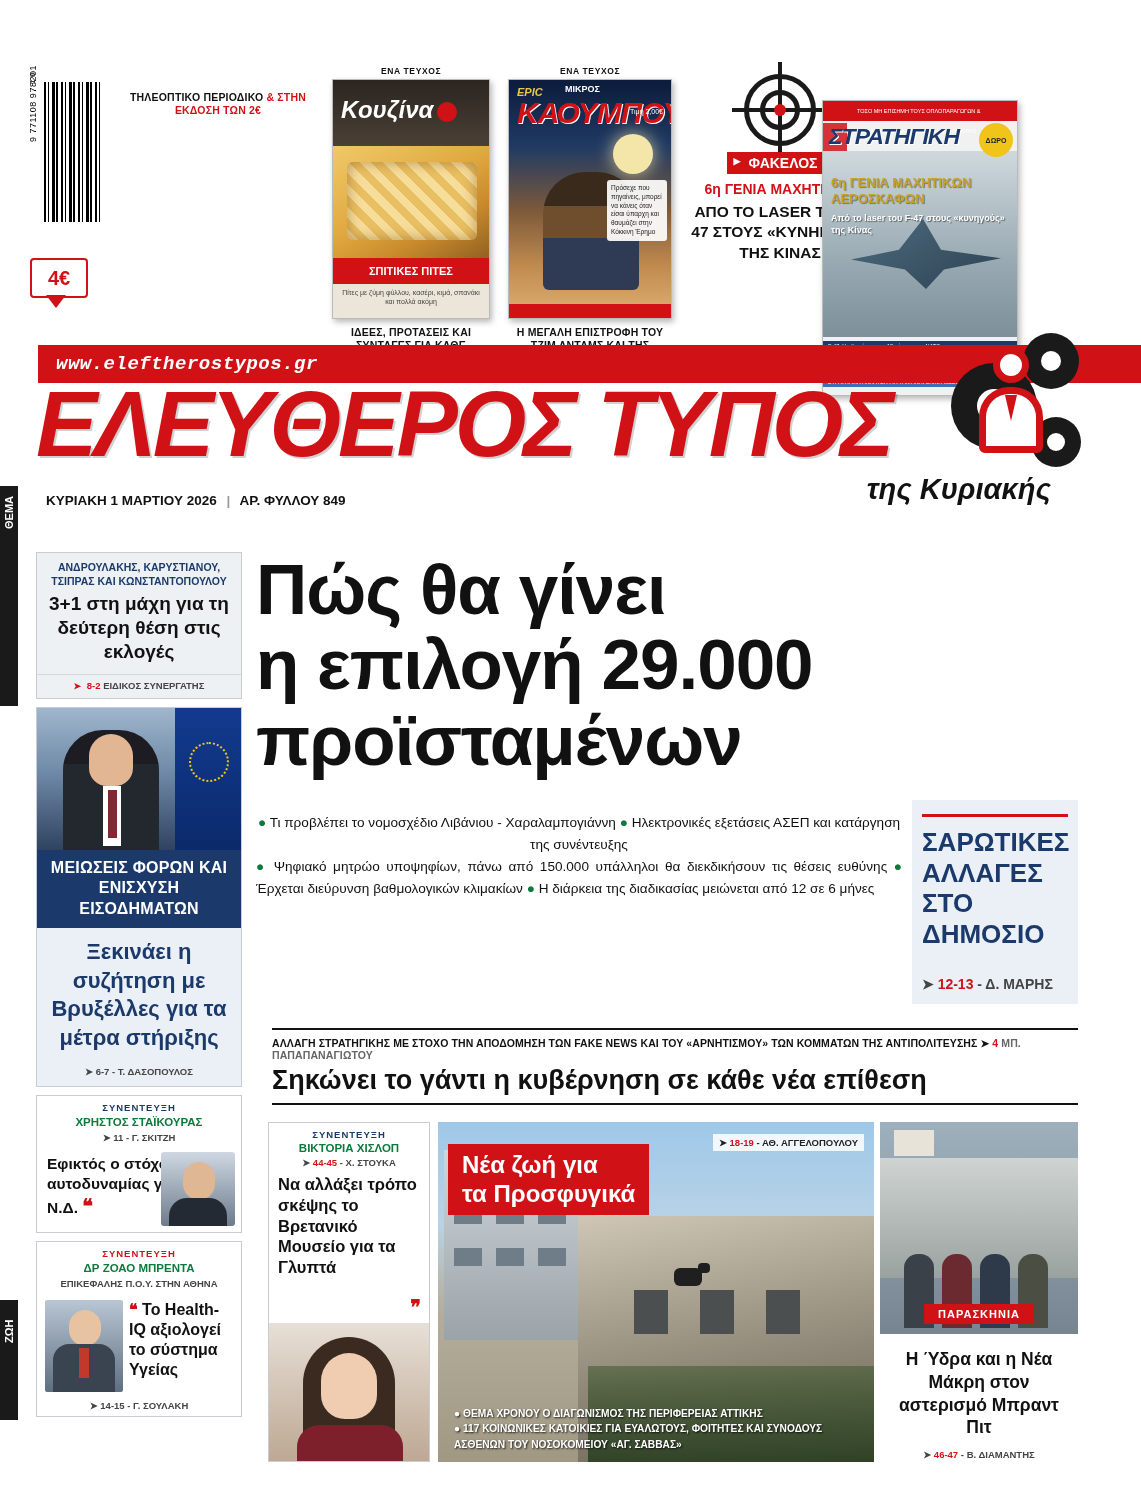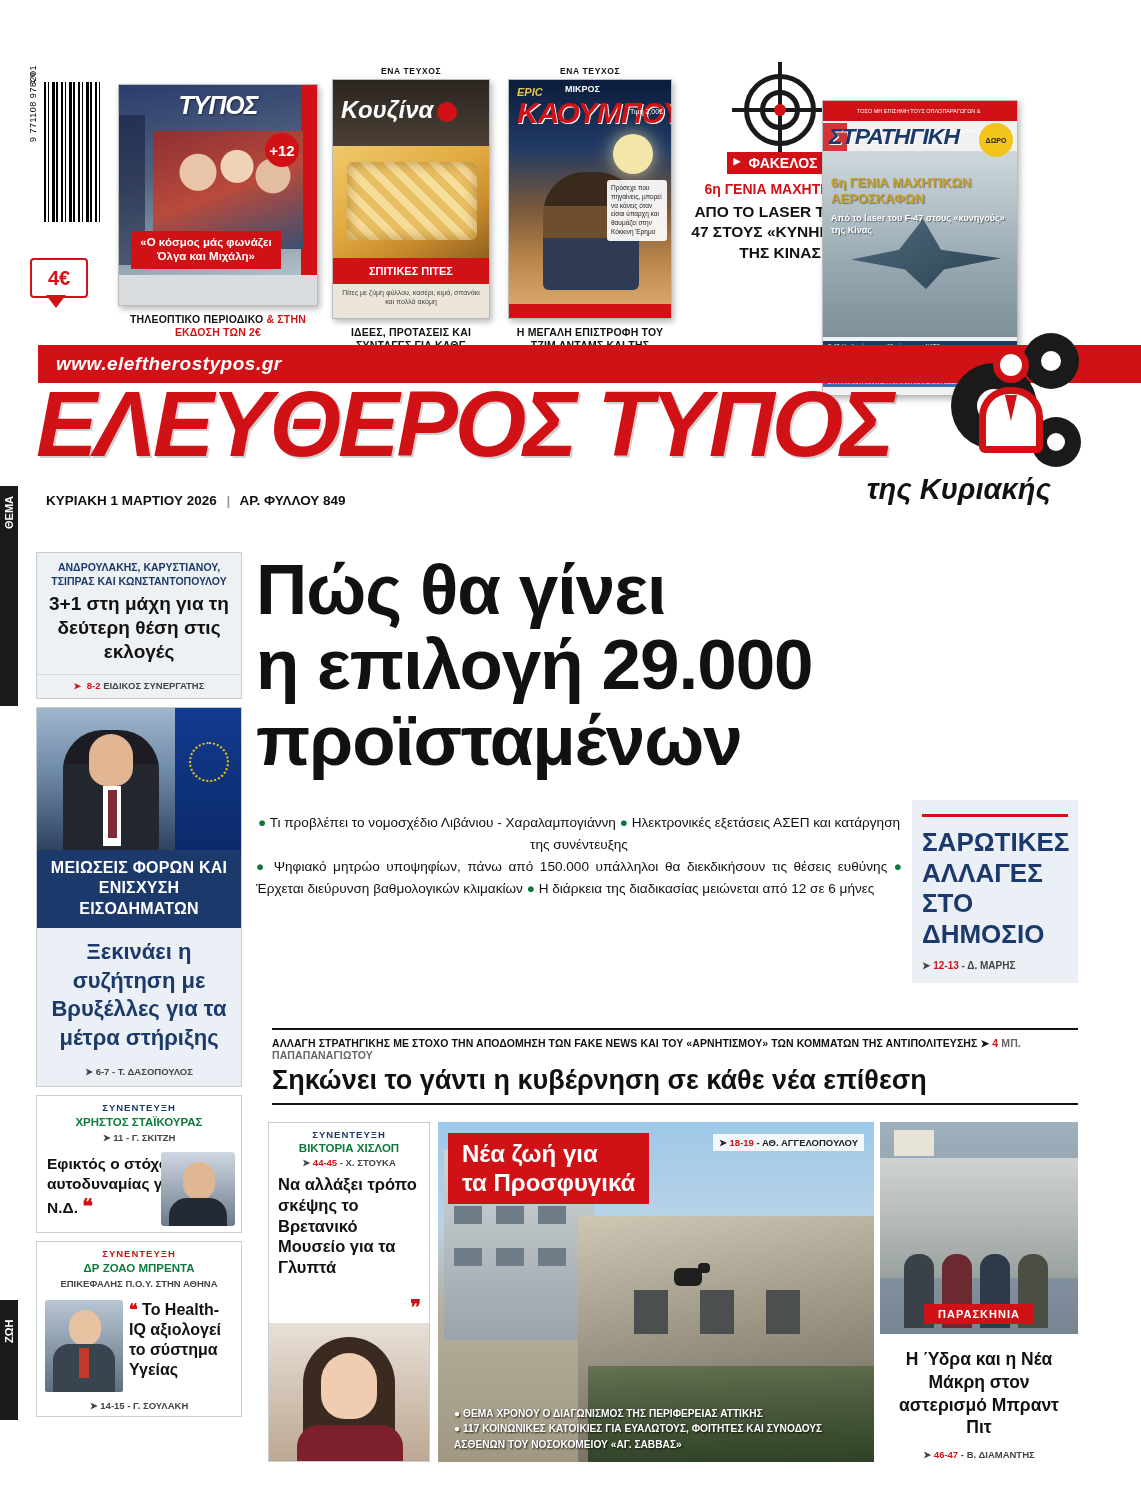--- a/index.html
+++ b/index.html
@@ -189,21 +189,21 @@
   .p5 .b1 { top: 240px; } .p5 .b2 { top: 252px; background:#d01217; }
   .p5 .b3 { top: 276px; background:#3b6fb0; }
   .p5 .white { position: absolute; left: 0; top: 262px; width: 100%; height: 14px;
     background: #fff; }
   .p5 .lcol { position: absolute; left: 0; top: 22px; width: 24px; height: 176px;
     background: rgba(208,18,23,.85); }
 
   
   .mast-wrap { position: absolute; left: 0; top: 345px; width: 1141px; height: 182px; }
   .red-url-bar { position: absolute; left: 38px; top: 0; width: 1103px; height: 38px;
-    background: #d01217; }
+    background: #d01217; font-family: Liberation Mono, monospace; }
   .red-url-bar .u { color: #fff; font-style: italic; font-weight: bold;
     font-size: 19px; line-height: 38px; padding-left: 18px; letter-spacing: .5px; }
   .logo { position: absolute; left: 36px; top: 34px; width: 1040px;
     font-size: 92px; font-weight: bold; font-style: italic; color: #d01217;
     letter-spacing: -3px; line-height: .98;
     text-shadow: 2px 2px 0 rgba(0,0,0,.18); }
   .logo-sub { position: absolute; right: 90px; top: 128px; color: #111;
     font-size: 29px; font-style: italic; font-weight: bold; }
   .date-line { position: absolute; left: 46px; top: 148px; font-size: 13.5px;
     font-weight: bold; color: #111; }
@@ -314,21 +314,21 @@
     text-align: justify; }
   .bullets .b { color: #0d7a3c; font-weight: bold; }
   .bullets .first { display: block; text-align: center; }
 
   
   .right-promo { position: absolute; left: 912px; top: 800px; width: 166px;
     background: #eaf0f6; padding: 14px 10px 12px; }
   .right-promo .line { height: 3px; background: #d01217; margin-bottom: 10px; }
   .right-promo .t { color: #1b3a6b; font-size: 26px; font-weight: bold;
     line-height: 1.18; }
-  .right-promo .ref { margin-top: 10px; font-size: 10px; font-weight: bold;
+  .right-promo .ref { margin-top: 26px; font-size: 14px; font-weight: bold;
     color: #444; }
   .right-promo .ref .pg { color: #d01217; }
 
   
   .second { position: absolute; left: 272px; top: 1028px; width: 806px; }
   .second .rule { height: 2px; background: #111; }
   .second .kick { font-size: 10.5px; font-weight: bold; color: #111;
     padding: 7px 0 4px; letter-spacing: .1px; }
   .second .kick .pg { color: #d01217; }
   .second .kick .au { color: #666; font-weight: bold; }
@@ -366,21 +366,21 @@
   .bot-main .bld i { position: absolute; background: #6e7d88; display: block; }
   .bot-main .ruin { position: absolute; left: 140px; top: 94px; width: 300px; height: 246px;
     background: linear-gradient(170deg,#cfc7b4,#8e8676 60%,#6c6658); }
   .bot-main .win { position: absolute; background: #4b4f50; }
   .bot-main .green { position: absolute; left: 150px; bottom: 0; width: 290px; height: 96px;
     background: linear-gradient(180deg,rgba(60,90,45,.55),rgba(38,60,30,.85)); }
   .bot-main .goat { position: absolute; left: 236px; top: 146px; width: 28px; height: 18px;
     background: #1f1f1f; border-radius: 6px; }
   .bot-main .goat::after { content:""; position:absolute; right:-8px; top:-5px;
     width:12px;height:10px;background:#1f1f1f;border-radius:4px; }
-  .bm-tag { position: absolute; left: 10px; top: 11px; background: #d01217;
+  .bm-tag { position: absolute; left: 10px; top: 22px; background: #d01217;
     color: #fff; font-size: 24px; font-weight: bold; padding: 6px 14px;
     line-height: 1.22; }
   .bm-ref { position: absolute; right: 10px; top: 12px; background: rgba(255,255,255,.85);
     font-size: 9.5px; font-weight: bold; color: #222; padding: 3px 6px; }
   .bm-ref .pg { color: #d01217; }
   .bm-bullets { position: absolute; left: 10px; bottom: 10px; right: 16px;
     color: #fff; font-size: 10.2px; font-weight: bold; line-height: 1.5;
     text-shadow: 1px 1px 2px rgba(0,0,0,.85); margin-left: 6px; }
   .bm-bullets .bd { color: #fff; }
 
@@ -413,29 +413,20 @@
 
   <div class="barcode">
     <div class="topnum">1 0</div>
     <div class="bars"></div>
     <div class="isbn">9 771108 978201</div>
   </div>
 
   <div class="price-badge">4€</div>
 
   <div class="promo p1">
-    <div class="cover">
-      <div class="sidered"></div>
-      <div class="leftcol"></div>
-      <div class="ppl"></div>
-      <div class="mhead">ΤΥΠΟΣ</div>
-      <div class="badge12">+12</div>
-      <div class="redbox">«Ο κόσμος μάς φωνάζει Όλγα και Μιχάλη»</div>
-      <div class="graybar"></div>
-    </div>
     <div class="cap">
       <span>ΤΗΛΕΟΠΤΙΚΟ ΠΕΡΙΟΔΙΚΟ</span>
       <span class="rd">&amp; ΣΤΗΝ ΕΚΔΟΣΗ ΤΩΝ 2€</span>
     </div>
   </div>
 
   <div class="promo p2">
     <div class="eyebrow">ΕΝΑ ΤΕΥΧΟΣ</div>
     <div class="cover">
       <div class="dark"></div>

